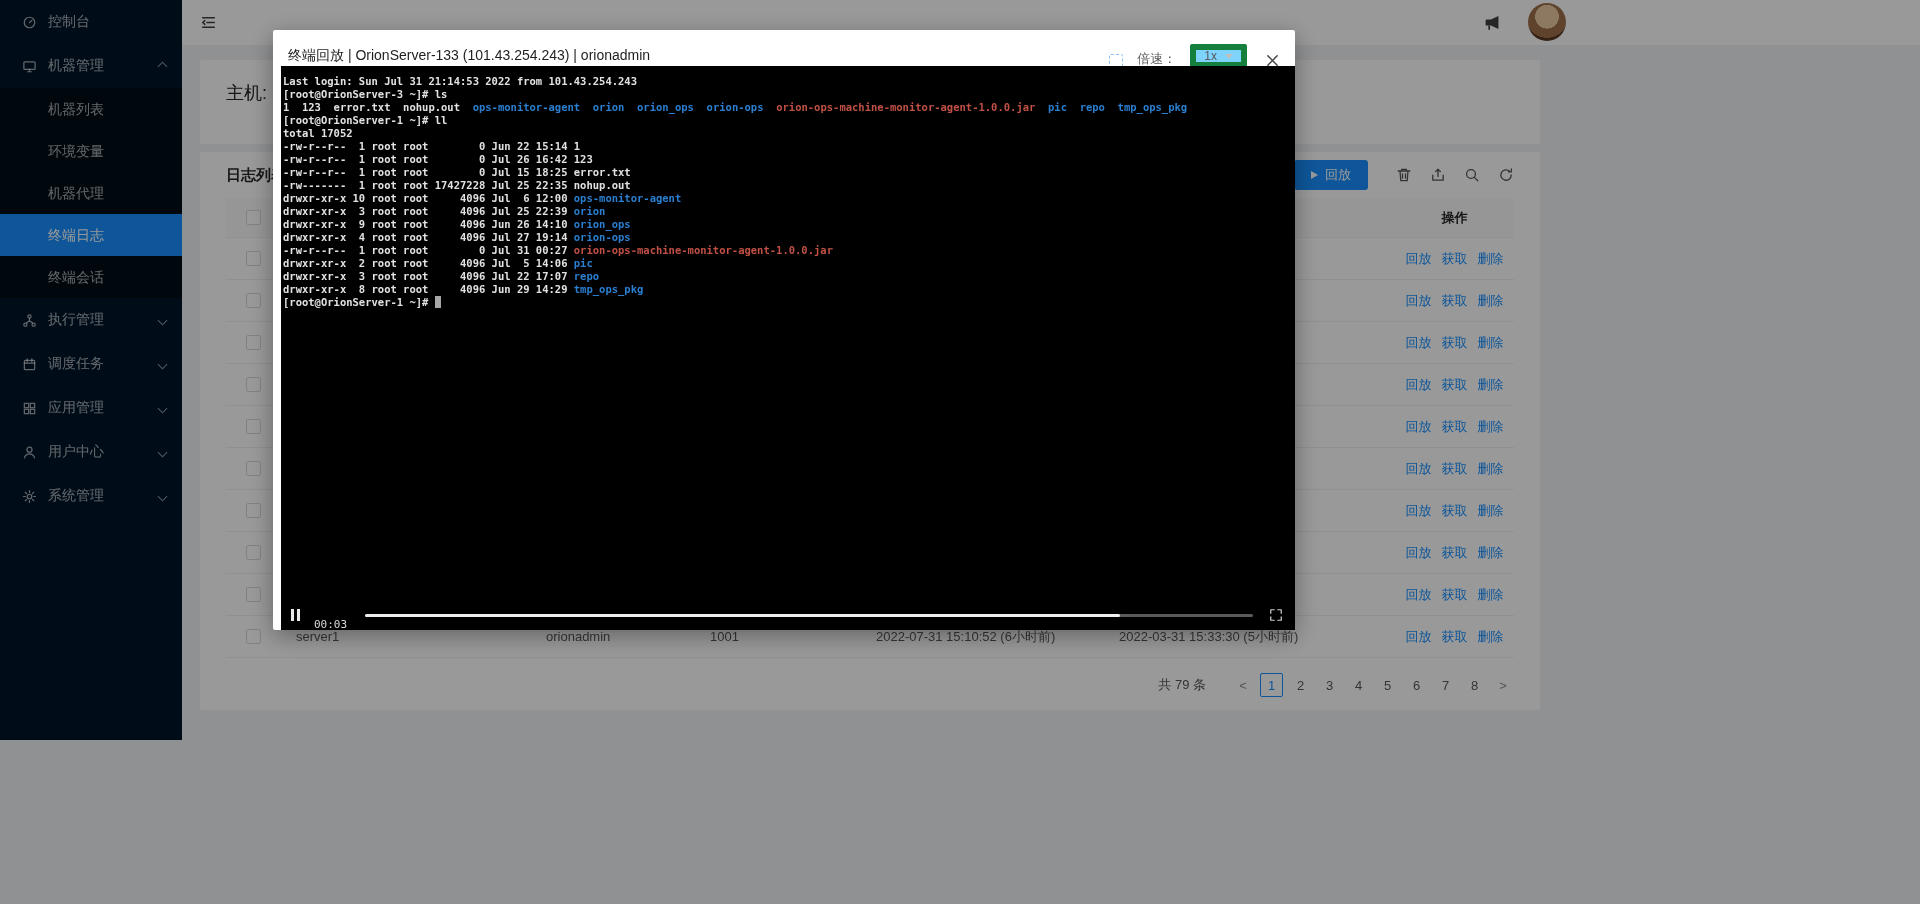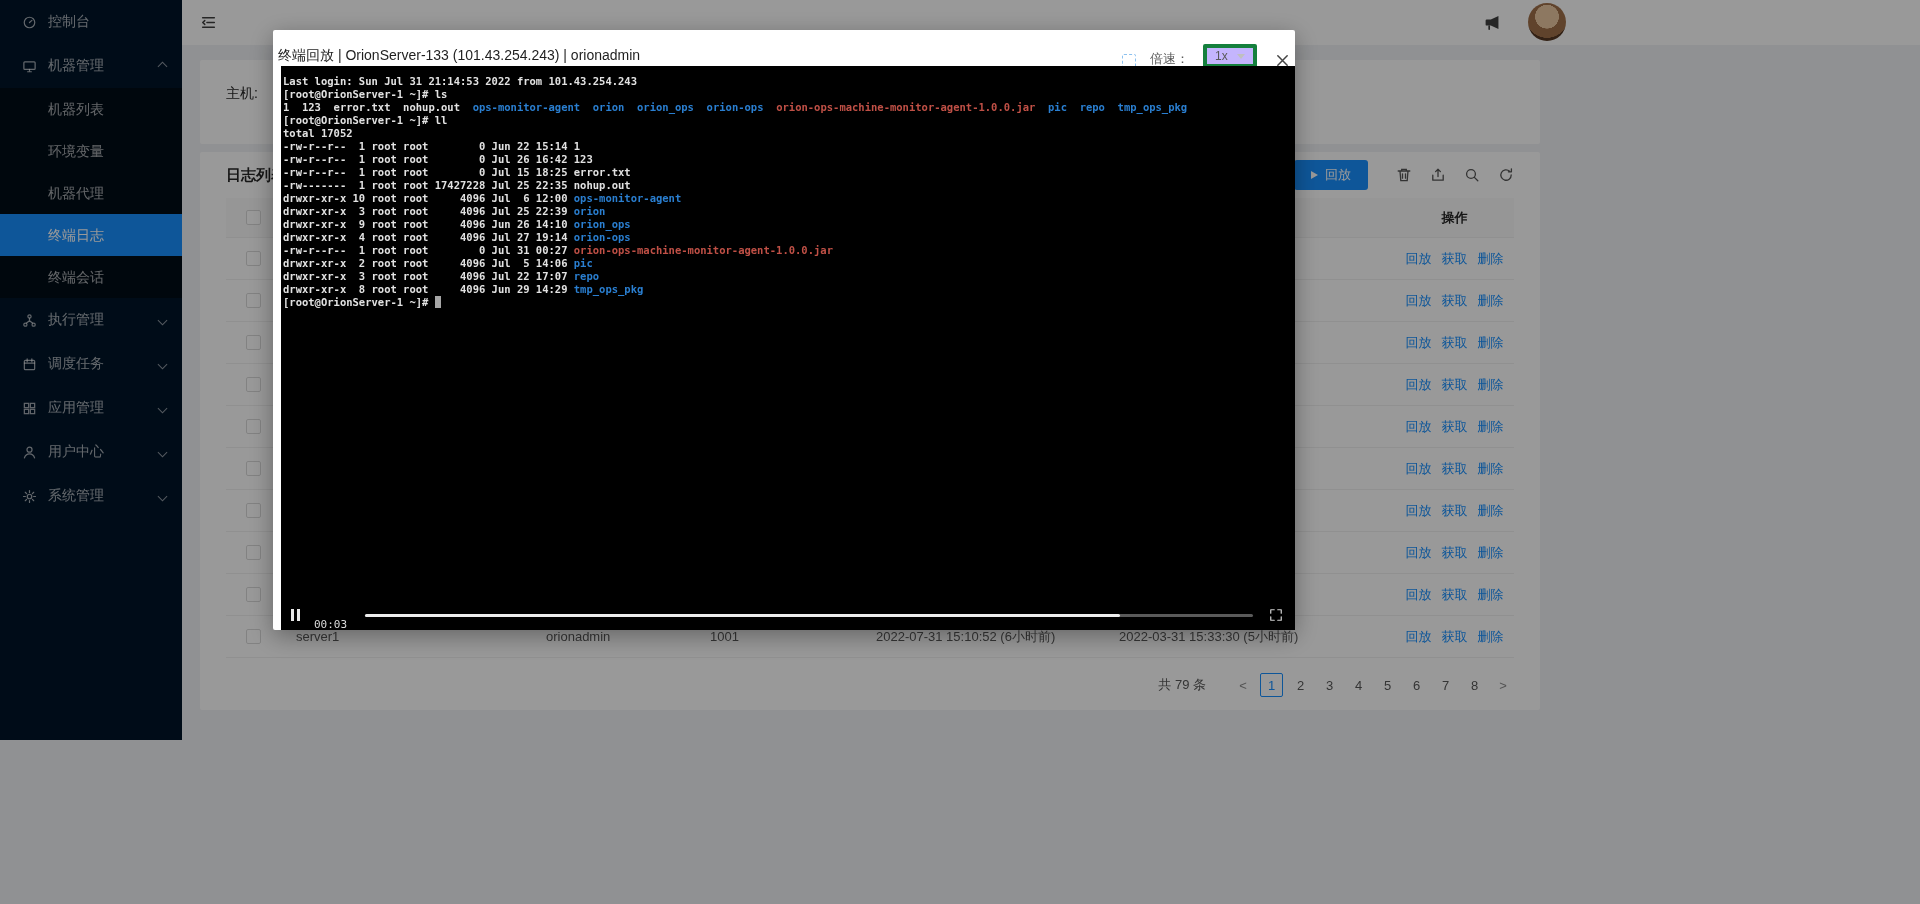--- a/index.html
+++ b/index.html
@@ -26,21 +26,21 @@
   .fold{position:absolute;left:18px;top:14px;color:#404040;cursor:pointer}
   .horn{position:absolute;left:1301px;top:13px;color:#404040;cursor:pointer}
   .avatar{position:absolute;left:1346px;top:3px;width:38px;height:38px;border-radius:50%;cursor:pointer;
     background:radial-gradient(circle at 50% 36%,#ecc9a2 0 38%,#a1714a 39% 68%,#553824 69% 100%)}
 
   
   .content{position:fixed;left:182px;top:45px;width:1738px;height:859px;background:#f0f2f5}
   .card{position:absolute;background:#fff;border-radius:2px}
   .filter-card{left:18px;top:15px;width:1340px;height:84px;display:flex;align-items:flex-start;
     padding:19px 26px}
-  .flabel{font-size:14px;color:#262626;line-height:28px;margin-right:23px}
+  .flabel{font-size:18px;color:#262626;line-height:28px;margin-right:23px}
   .fselect{min-width:88px;height:28px;border:1px solid #d9d9d9;border-radius:2px;background:#fff;
     display:inline-flex;align-items:center;justify-content:space-between;padding:0 9px;
     font-size:13px;color:#595959;cursor:pointer}
   .sel-arrow{width:0;height:0;border-left:4px solid transparent;border-right:4px solid transparent;
     border-top:5px solid #bfbfbf;margin-left:8px}
 
   .table-card{left:18px;top:107px;width:1340px;height:558px}
   .card-head{height:46px;display:flex;align-items:center;padding:0 26px}
   .card-title{font-size:15px;font-weight:700;color:#262626}
   .toolbar{margin-left:auto;display:flex;align-items:center;gap:18px}
@@ -71,26 +71,26 @@
     color:#8c8c8c;cursor:pointer}
   .pages{display:flex;gap:6px}
   .page{min-width:23px;height:24px;display:flex;align-items:center;justify-content:center;
     border-radius:2px;cursor:pointer;border:1px solid transparent}
   .page.active{border-color:var(--primary);color:var(--primary);background:#fff}
 
   
   .mask{position:fixed;inset:0;background:rgba(0,0,0,.4);z-index:50}
   .modal{position:fixed;left:273px;top:30px;width:1022px;height:600px;background:#fff;z-index:60;
     border-radius:2px;box-shadow:0 6px 24px rgba(0,0,0,.35)}
-  .modal-head{height:52px;display:flex;align-items:center;padding:0 5px}
+  .modal-head{height:52px;display:flex;align-items:center;padding:0 15px}
   .modal-title{font-size:14px;color:#1f1f1f}
   .modal-ctrls{margin-left:auto;display:flex;align-items:flex-end;gap:14px}
   .dashed-ico{width:14px;height:14px;border:1px dashed #8cc1ef;border-radius:2px;display:inline-block;cursor:pointer}
   .speed-label{font-size:13px;color:#595959}
-  .speed-select{min-width:54px;height:24px;border:4px solid #15803d;border-radius:2px;background:#c4b5fd;
+  .speed-select{min-width:54px;height:24px;border:6px solid #15803d;border-radius:2px;background:#7dd3fc;
     display:inline-flex;align-items:center;justify-content:space-between;padding:0 8px;
     font-size:12px;color:#595959;cursor:pointer}
   .modal-close{color:#444;display:inline-flex;cursor:pointer;margin-left:4px}
 
   .modal-body{position:absolute;top:36px;left:8px;right:0;bottom:0;background:#000}
   .term{padding:9px 8px 0 2px;font-family:"DejaVu Sans Mono","Liberation Mono",monospace;
     font-size:10.5px;line-height:13px;font-weight:600}
   .tline{white-space:pre}
   .t-p{color:var(--term-text)}
   .t-d{color:var(--term-dir)}
@@ -459,21 +459,21 @@
         <svg width="15" height="15" viewBox="0 0 16 16" fill="none" stroke="currentColor" stroke-width="1.6" stroke-linecap="round">
             <path d="M3 3l10 10M13 3L3 13"></path>
           </svg>
       </span>
     </div>
   </div>
 
   <div class="modal-body">
     <div class="term">
         <div class="tline"><span class="t-p">Last login: Sun Jul 31 21:14:53 2022 from 101.43.254.243</span></div>
-        <div class="tline"><span class="t-p">[root@OrionServer-1 ~]# ls</span></div>
+        <div class="tline"><span class="t-p">[root@OrionServer-3 ~]# ls</span></div>
         <div class="tline"><span class="t-p">1  123  error.txt  nohup.out  </span><span class="t-d">ops-monitor-agent</span><span class="t-p">  </span><span class="t-d">orion</span><span class="t-p">  </span><span class="t-d">orion_ops</span><span class="t-p">  </span><span class="t-d">orion-ops</span><span class="t-p">  </span><span class="t-a">orion-ops-machine-monitor-agent-1.0.0.jar</span><span class="t-p">  </span><span class="t-d">pic</span><span class="t-p">  </span><span class="t-d">repo</span><span class="t-p">  </span><span class="t-d">tmp_ops_pkg</span></div>
         <div class="tline"><span class="t-p">[root@OrionServer-1 ~]# ll</span></div>
         <div class="tline"><span class="t-p">total 17052</span></div>
         <div class="tline"><span class="t-p">-rw-r--r--  1 root root        0 Jun 22 15:14 1</span></div>
         <div class="tline"><span class="t-p">-rw-r--r--  1 root root        0 Jul 26 16:42 123</span></div>
         <div class="tline"><span class="t-p">-rw-r--r--  1 root root        0 Jul 15 18:25 error.txt</span></div>
         <div class="tline"><span class="t-p">-rw-------  1 root root 17427228 Jul 25 22:35 nohup.out</span></div>
         <div class="tline"><span class="t-p">drwxr-xr-x 10 root root     4096 Jul  6 12:00 </span><span class="t-d">ops-monitor-agent</span></div>
         <div class="tline"><span class="t-p">drwxr-xr-x  3 root root     4096 Jul 25 22:39 </span><span class="t-d">orion</span></div>
         <div class="tline"><span class="t-p">drwxr-xr-x  9 root root     4096 Jun 26 14:10 </span><span class="t-d">orion_ops</span></div>

